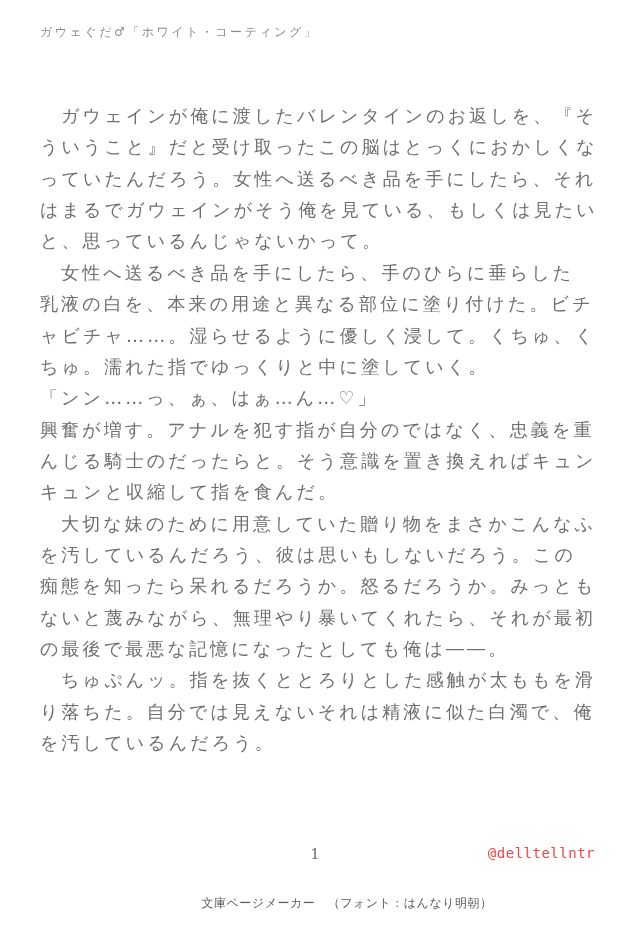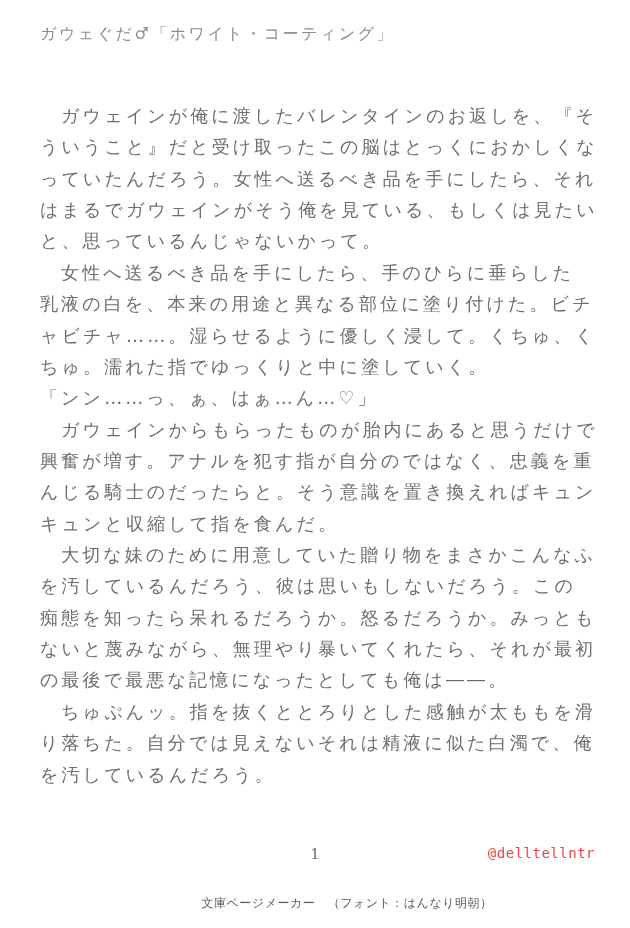--- a/index.html
+++ b/index.html
@@ -12,21 +12,21 @@
     width: 630px;
     height: 928px;
     background: #ffffff;
     overflow: hidden;
     font-family: "DejaVu Serif", "Liberation Serif", serif;
   }
   .story-title {
     position: absolute;
     left: 40px;
     top: 24px;
-    font-size: 16px;
+    font-size: 12px;
     letter-spacing: 2.5px;
     color: #8a8a8a;
     white-space: pre;
   }
   .body-text {
     position: absolute;
     left: 40px;
     top: 80px;
     width: 560px;
     font-size: 18px;
@@ -89,21 +89,20 @@
       <div class="line">　ガウェインが俺に渡したバレンタインのお返しを、『そ</div>
       <div class="line">ういうこと』だと受け取ったこの脳はとっくにおかしくな</div>
       <div class="line">っていたんだろう。女性へ送るべき品を手にしたら、それ</div>
       <div class="line">はまるでガウェインがそう俺を見ている、もしくは見たい</div>
       <div class="line">と、思っているんじゃないかって。</div>
       <div class="line">　女性へ送るべき品を手にしたら、手のひらに垂らした</div>
       <div class="line">乳液の白を、本来の用途と異なる部位に塗り付けた。ビチ</div>
       <div class="line">ャビチャ……。湿らせるように優しく浸して。くちゅ、く</div>
       <div class="line">ちゅ。濡れた指でゆっくりと中に塗していく。</div>
       <div class="line">「ンン……っ、ぁ、はぁ…ん…♡」</div>
-      <div class="line">　ガウェインからもらったものが胎内にあると思うだけで</div>
       <div class="line">興奮が増す。アナルを犯す指が自分のではなく、忠義を重</div>
       <div class="line">んじる騎士のだったらと。そう意識を置き換えればキュン</div>
       <div class="line">キュンと収縮して指を食んだ。</div>
       <div class="line">　大切な妹のために用意していた贈り物をまさかこんなふ</div>
       <div class="line">を汚しているんだろう、彼は思いもしないだろう。この</div>
       <div class="line">痴態を知ったら呆れるだろうか。怒るだろうか。みっとも</div>
       <div class="line">ないと蔑みながら、無理やり暴いてくれたら、それが最初</div>
       <div class="line">の最後で最悪な記憶になったとしても俺は――。</div>
       <div class="line">　ちゅぷんッ。指を抜くととろりとした感触が太ももを滑</div>
       <div class="line">り落ちた。自分では見えないそれは精液に似た白濁で、俺</div>

